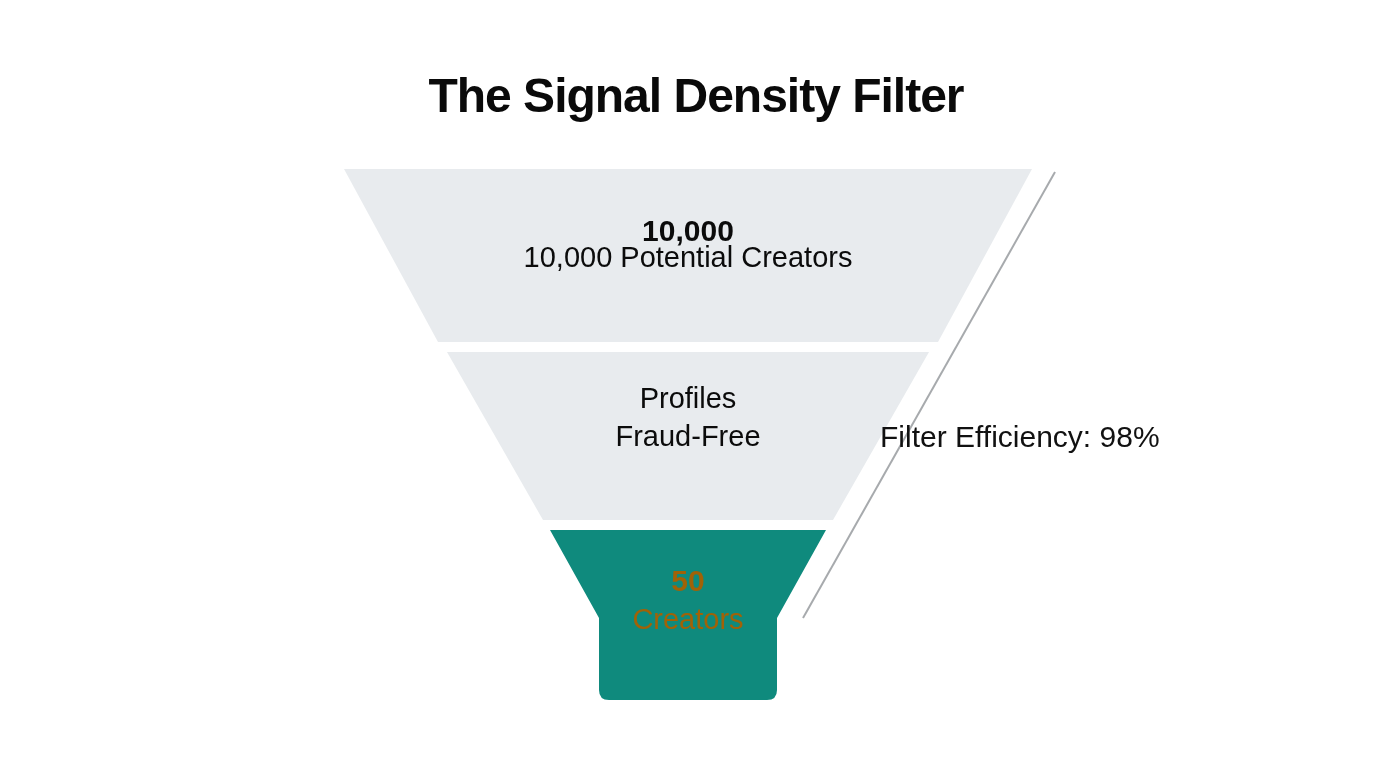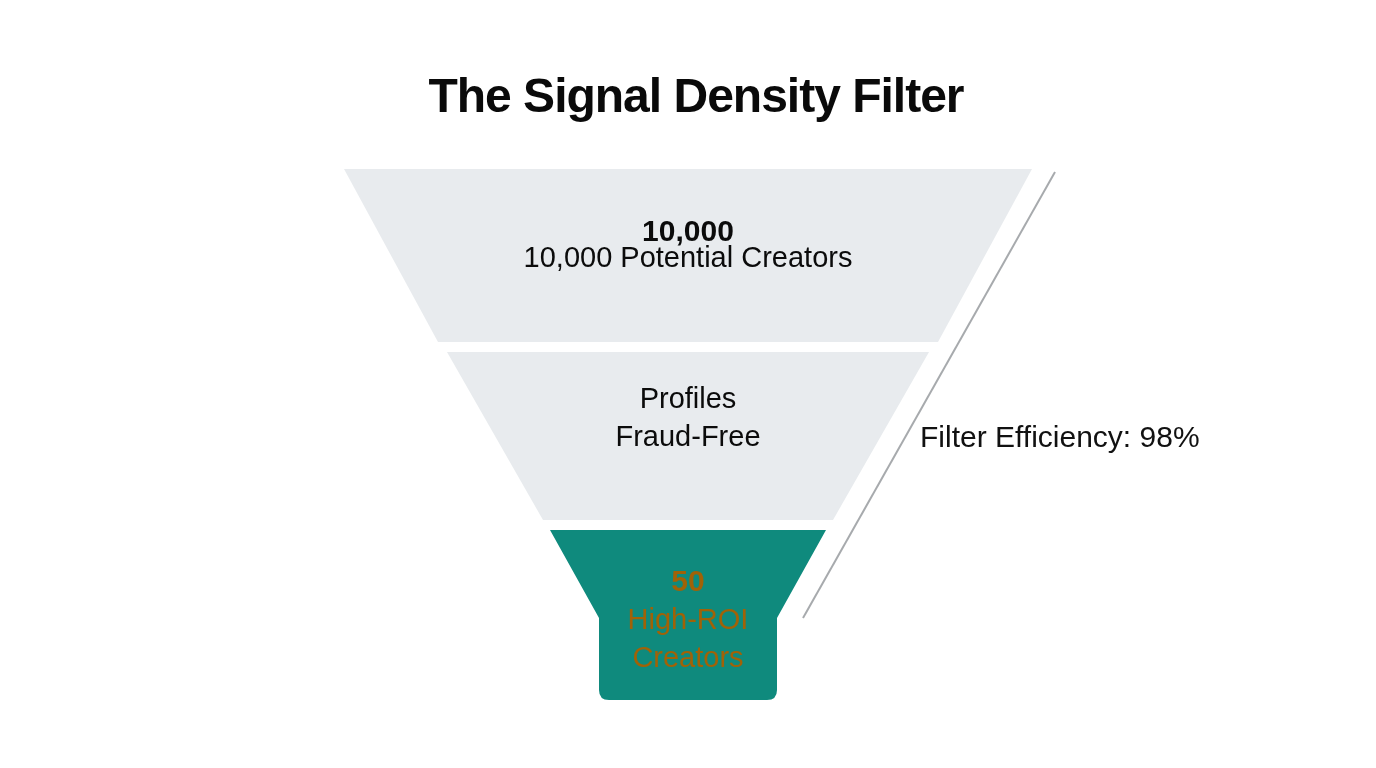--- a/index.html
+++ b/index.html
@@ -21,21 +21,21 @@
     color: #0b0b0b;
   }
   .stage-text .stage-value { font-size: 30px; font-weight: 700; }
   .stage-text .stage-line  { font-size: 29px; font-weight: 400; }
 
   .stage-1-text { top: 217px; line-height: 27px; }
   .stage-2-text { top: 379px; line-height: 38px; }
   .stage-3-text { top: 562px; line-height: 38px; color: #a16207; }
 
   .efficiency-label {
-    position: absolute; left: 920px; top: 419px;
+    position: absolute; left: 880px; top: 419px;
     font-size: 30px; font-weight: 400; line-height: 36px; color: #111111;
     white-space: nowrap;
   }
 </style>
 </head>
 <body>
 
 <div class="canvas">
 
   <h1 class="chart-title">The Signal Density Filter</h1>
@@ -52,19 +52,18 @@
     <div class="stage-line">10,000 Potential Creators</div>
   </div>
 
   <div class="stage-text stage-2-text">
     <div class="stage-line">Profiles</div>
     <div class="stage-line">Fraud-Free</div>
   </div>
 
   <div class="stage-text stage-3-text">
     <div class="stage-value">50</div>
-    <div class="stage-line">High-ROI</div>
     <div class="stage-line">Creators</div>
   </div>
 
   <div class="efficiency-label">Filter Efficiency: 98%</div>
 
 </div>
 
 </body></html>

